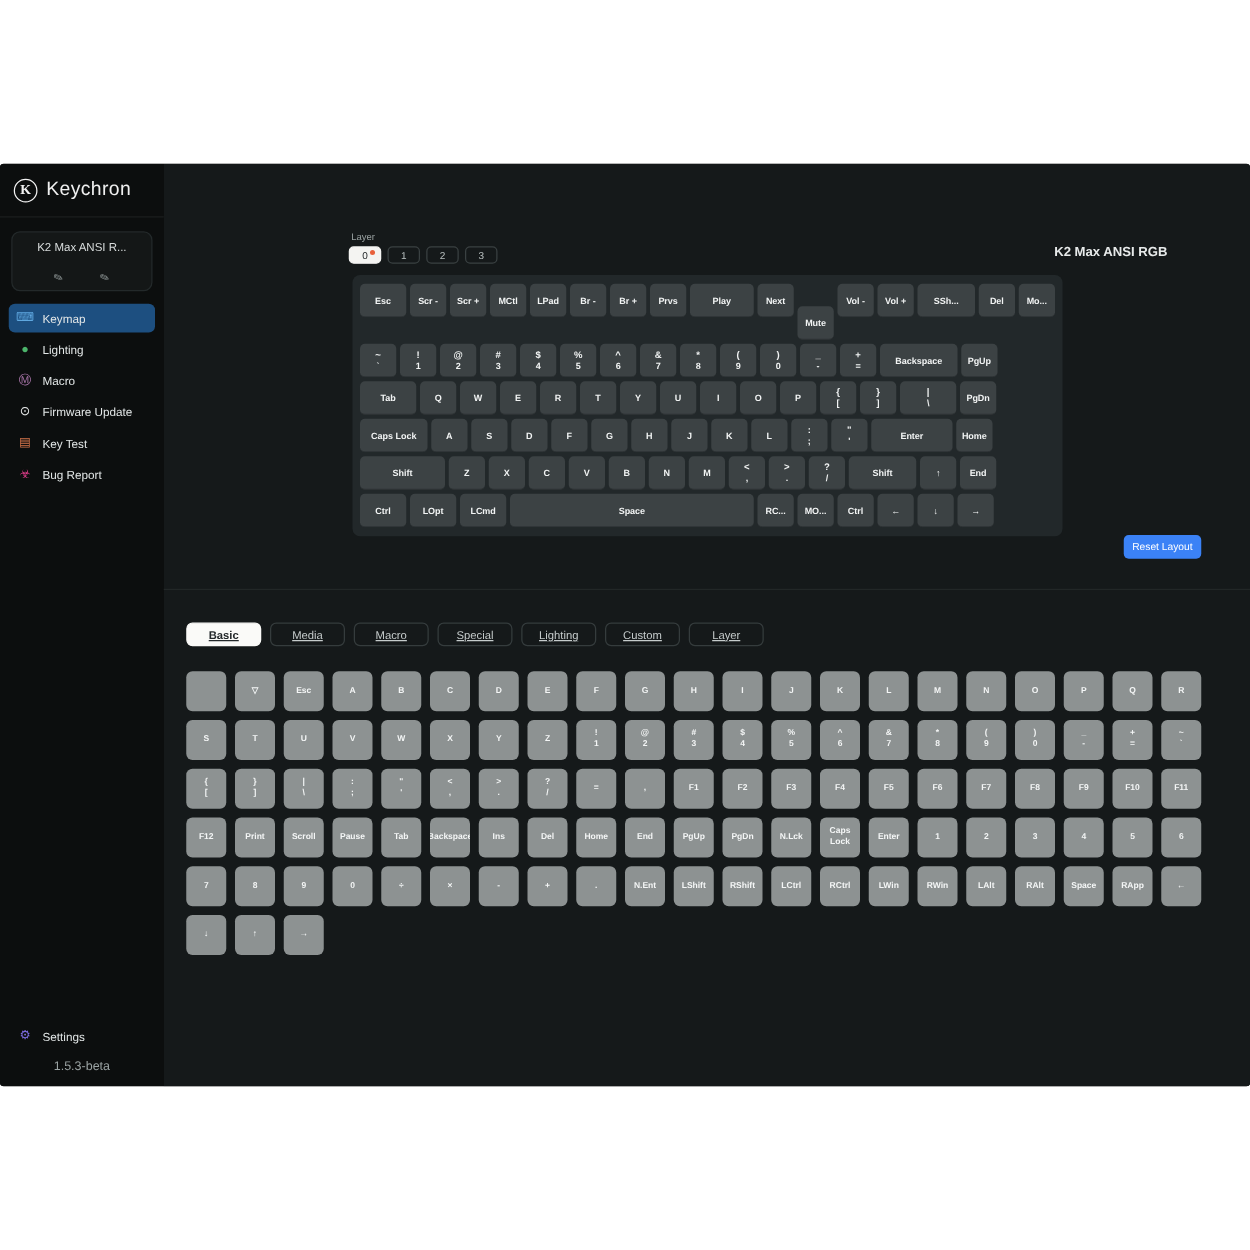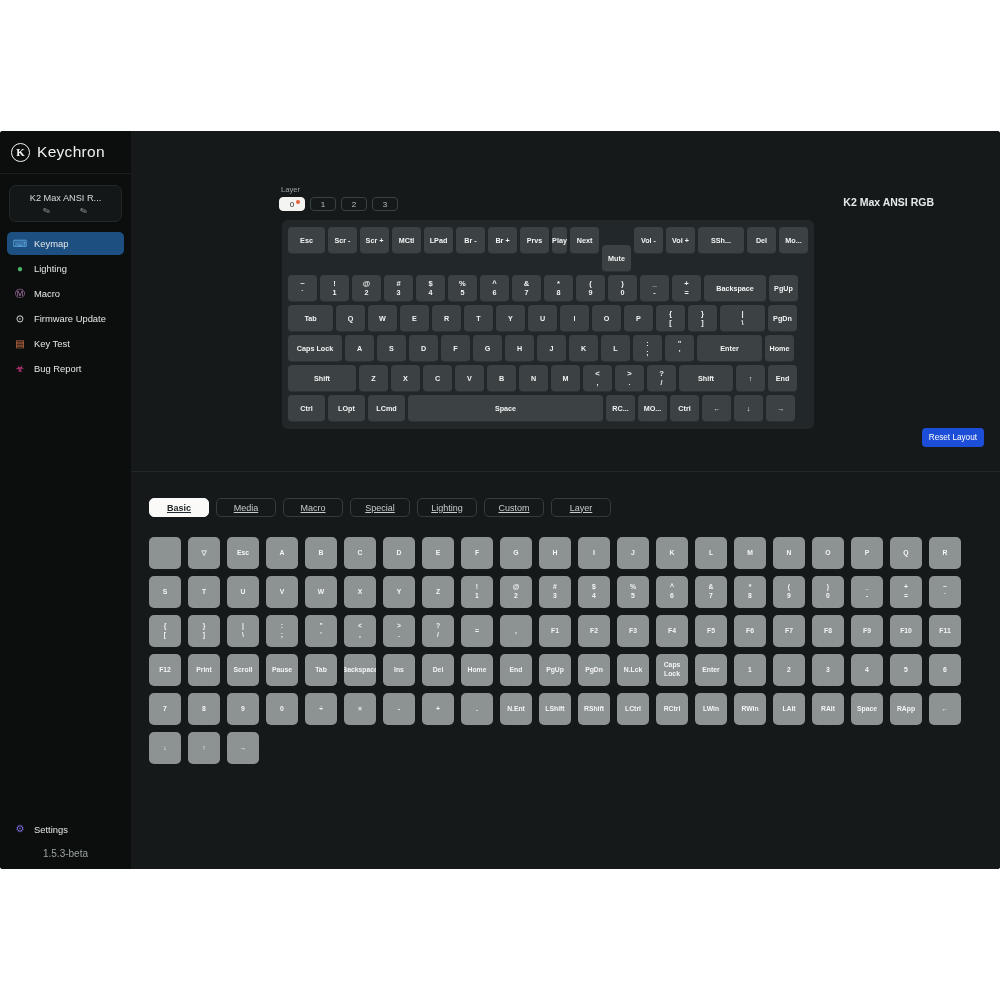--- a/index.html
+++ b/index.html
@@ -54,21 +54,21 @@
     margin: 11px 9px 10px 9px;
     background: #141717;
     border: 1px solid #23292a;
     border-radius: 7px;
     padding: 7px 4px 5px 4px;
     text-align: center;
   }
   .device-name {
     color: #d8dcdc;
     font-size: 9.2px;
-    margin-bottom: 3px;
+    margin-bottom: 14px;
   }
   .device-icons {
     display: flex;
     justify-content: space-around;
     padding: 0 14px;
   }
   .device-icons span {
     color: #8e9696;
     font-size: 9px;
     transform: rotate(-20deg);
@@ -192,22 +192,22 @@
     align-items: center;
     justify-content: center;
     cursor: pointer;
     line-height: 1.25;
     overflow: hidden;
     text-align: center;
   }
   .key .sub { font-size: 7.2px; }
   .reset-btn {
     position: absolute;
-    right: 16px; bottom: 24px;
-    background: #1d4ed8;
+    right: 39px; bottom: 24px;
+    background: #3b82f6;
     color: #fff;
     font-size: 8.2px;
     border-radius: 4px;
     padding: 5px 7px;
     cursor: pointer;
   }
 
   
   .picker {
     flex: 1;
@@ -351,21 +351,21 @@
             </div>
             <div class="key" style="width: 29px;">
               <span class="sub">Br -</span>
             </div>
             <div class="key" style="width: 29px;">
               <span class="sub">Br +</span>
             </div>
             <div class="key" style="width: 29px;">
               <span class="sub">Prvs</span>
             </div>
-            <div class="key" style="width: 15px;">
+            <div class="key" style="width: 51px;">
               <span class="sub">Play</span>
             </div>
             <div class="key" style="width: 29px;">
               <span class="sub">Next</span>
             </div>
             <div class="key" style="width: 29px; margin-top: 18px;">
               <span class="sub">Mute</span>
             </div>
             <div class="key" style="width: 29px;">
               <span class="sub">Vol -</span>

